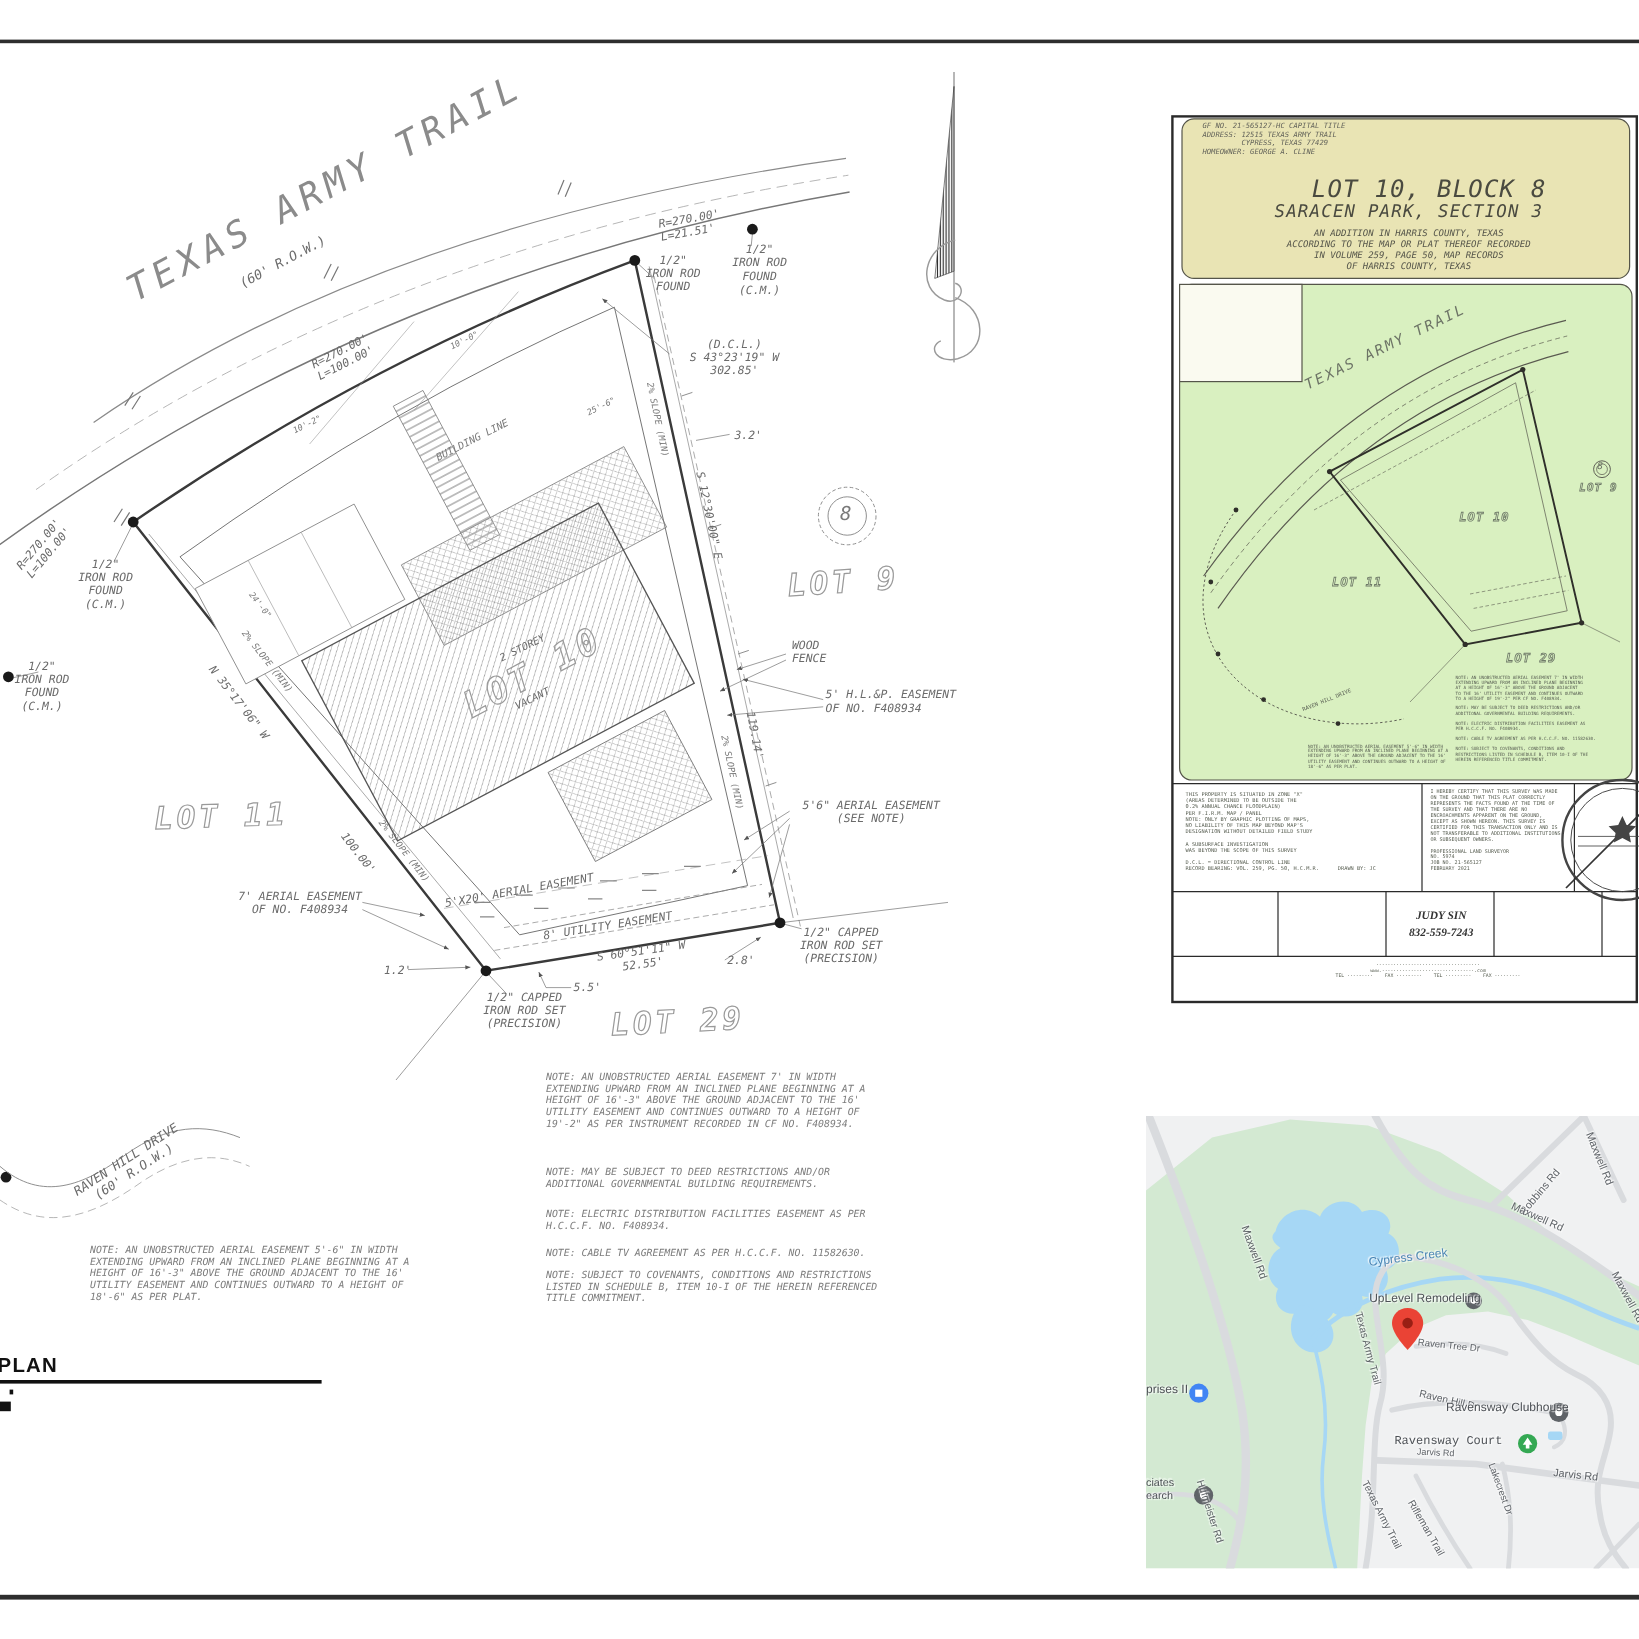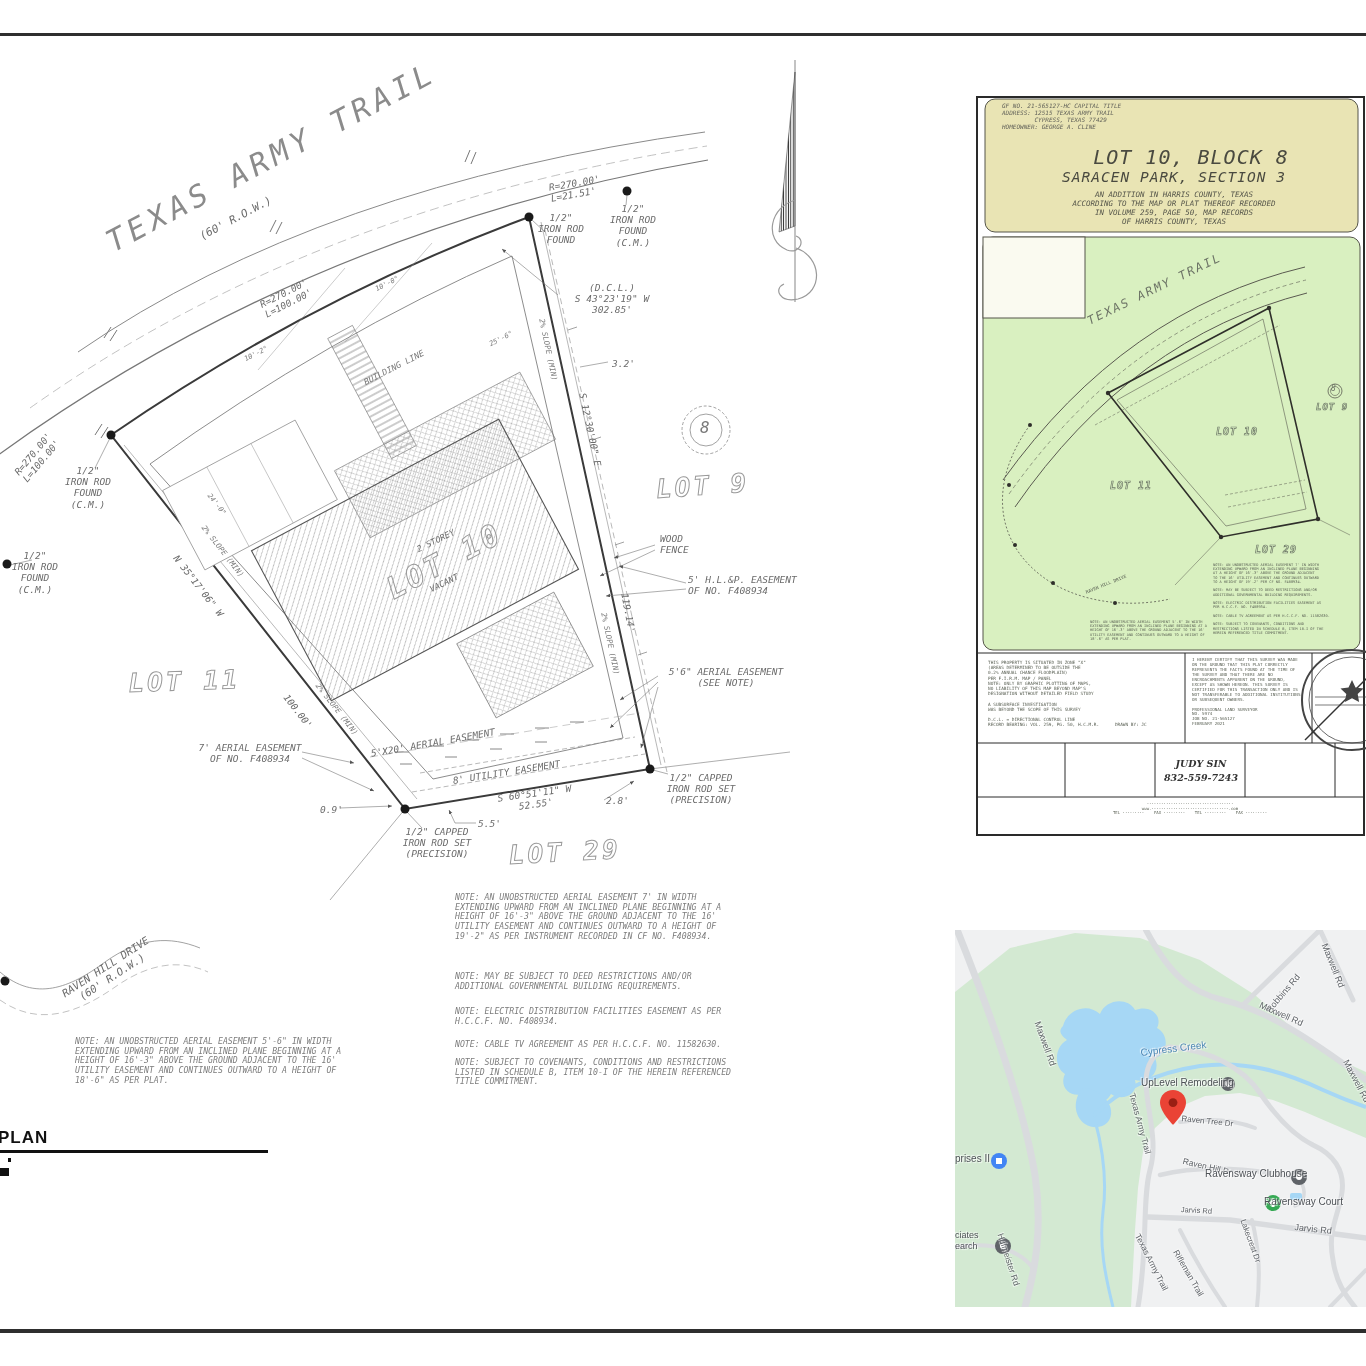--- a/index.html
+++ b/index.html
@@ -309,21 +309,21 @@
       <div class="lbl" style="left: 660px; top: 666px; font-size: 9.5px; width: 132px; text-align: center;">5'6" AERIAL EASEMENT
 (SEE NOTE)</div>
       <div class="lbl" style="left: 190px; top: 742px; font-size: 9.5px; width: 120px; text-align: center;">7' AERIAL EASEMENT
 OF NO. F408934</div>
       <div class="lbl" style="left: 370px; top: 748px; font-size: 9.5px; transform: rotate(-10deg);">5'X20' AERIAL EASEMENT</div>
       <div class="lbl" style="left: 452px; top: 775px; font-size: 9.5px; transform: rotate(-9deg);">8' UTILITY EASEMENT</div>
       <div class="lbl" style="left: 488px; top: 794px; font-size: 9.5px; transform: rotate(-8deg); width: 92px; text-align: center;">S 60°51'11" W
 52.55'</div>
       <div class="lbl" style="left: 478px; top: 818px; font-size: 9.5px;">5.5'</div>
       <div class="lbl" style="left: 606px; top: 795px; font-size: 9.5px;">2.8'</div>
-      <div class="lbl" style="left: 320px; top: 804px; font-size: 9.5px;">0.9'</div>
+      <div class="lbl" style="left: 320px; top: 804px; font-size: 9.5px;">1.2'</div>
       <div class="lbl" style="left: 652px; top: 772px; font-size: 9.5px; width: 98px; text-align: center;">1/2" CAPPED
 IRON ROD SET
 (PRECISION)</div>
       <div class="lbl" style="left: 388px; top: 826px; font-size: 9.5px; width: 98px; text-align: center;">1/2" CAPPED
 IRON ROD SET
 (PRECISION)</div>
       <div class="lbl dim" style="left: 700px; top: 419px; font-size: 16px;">8</div>
       <div class="lbl" style="left: 55px; top: 992px; font-size: 10.5px; transform: rotate(-33deg); width: 112px; text-align: center;">RAVEN HILL DRIVE
 (60' R.O.W.)</div>
       <div class="lbl note" style="left: 455px; top: 893px; font-size: 8.2px;">NOTE: AN UNOBSTRUCTED AERIAL EASEMENT 7' IN WIDTH
@@ -405,40 +405,40 @@
 ENCROACHMENTS APPARENT ON THE GROUND,
 EXCEPT AS SHOWN HEREON. THIS SURVEY IS
 CERTIFIED FOR THIS TRANSACTION ONLY AND IS
 NOT TRANSFERABLE TO ADDITIONAL INSTITUTIONS
 OR SUBSEQUENT OWNERS.
 
 PROFESSIONAL LAND SURVEYOR
 NO. 5974
 JOB NO. 21-565127
 FEBRUARY 2021</div>
-      <div class="lbl judy" style="left: 1155px; top: 757px; font-size: 9.5px; width: 92px; text-align: center;">JUDY SIN
+      <div class="lbl judy" style="left: 1155px; top: 757px; font-size: 9.5px; width: 92px; text-align: center; font-family: Liberation Serif, serif;">JUDY SIN
 832-559-7243</div>
       <div class="lbl micro" style="left: 1040px; top: 802px; font-size: 4px; width: 300px; text-align: center;">····································
 www.································.com
 TEL ····-····    FAX ····-····    TEL ····-····    FAX ····-····</div>
     </div>
   <div id="map-labels" class="layer">
       <div class="lbl" style="left: 1042px; top: 1020px; font-size: 9px; transform: rotate(70deg);">Maxwell Rd</div>
       <div class="lbl" style="left: 1264px; top: 1008px; font-size: 9px; transform: rotate(-50deg);">Robbins Rd</div>
       <div class="lbl" style="left: 1329px; top: 942px; font-size: 9px; transform: rotate(68deg);">Maxwell Rd</div>
       <div class="lbl" style="left: 1262px; top: 1000px; font-size: 9px; transform: rotate(24deg);">Maxwell Rd</div>
       <div class="lbl" style="left: 1350px; top: 1058px; font-size: 9px; transform: rotate(62deg);">Maxwell Rd</div>
       <div class="lbl water" style="left: 1140px; top: 1047px; font-size: 10px; transform: rotate(-7deg);">Cypress Creek</div>
       <div class="lbl poi" style="left: 1141px; top: 1077px; font-size: 10px;">UpLevel Remodeling</div>
       <div class="lbl" style="left: 1182px; top: 1114px; font-size: 8px; transform: rotate(6deg);">Raven Tree Dr</div>
       <div class="lbl" style="left: 1137px; top: 1092px; font-size: 8.5px; transform: rotate(75deg);">Texas Army Trail</div>
       <div class="lbl" style="left: 1142px; top: 1232px; font-size: 8.5px; transform: rotate(63deg);">Texas Army Trail</div>
       <div class="lbl" style="left: 1184px; top: 1156px; font-size: 8.5px; transform: rotate(13deg);">Raven Hill Dr</div>
       <div class="lbl poi" style="left: 1205px; top: 1168px; font-size: 10px;">Ravensway Clubhouse</div>
-      <div class="lbl poi" style="left: 1264px; top: 1196px; font-size: 10px;">Ravensway Court</div>
+      <div class="lbl poi" style="left: 1162px; top: 1196px; font-size: 10px; font-family: Liberation Mono, monospace;">Ravensway Court</div>
       <div class="lbl" style="left: 1181px; top: 1206px; font-size: 7.5px; transform: rotate(3deg);">Jarvis Rd</div>
       <div class="lbl" style="left: 1295px; top: 1222px; font-size: 9px; transform: rotate(6deg);">Jarvis Rd</div>
       <div class="lbl" style="left: 1247px; top: 1218px; font-size: 8px; transform: rotate(70deg);">Lakecrest Dr</div>
       <div class="lbl" style="left: 1180px; top: 1248px; font-size: 8.5px; transform: rotate(60deg);">Rifleman Trail</div>
       <div class="lbl" style="left: 1005px; top: 1232px; font-size: 8.5px; transform: rotate(72deg);">Hufmeister Rd</div>
       <div class="lbl poi" style="left: 955px; top: 1153px; font-size: 10px;">prises II</div>
       <div class="lbl poi" style="left: 955px; top: 1230px; font-size: 9px;">ciates
 earch</div>
     </div>
 

